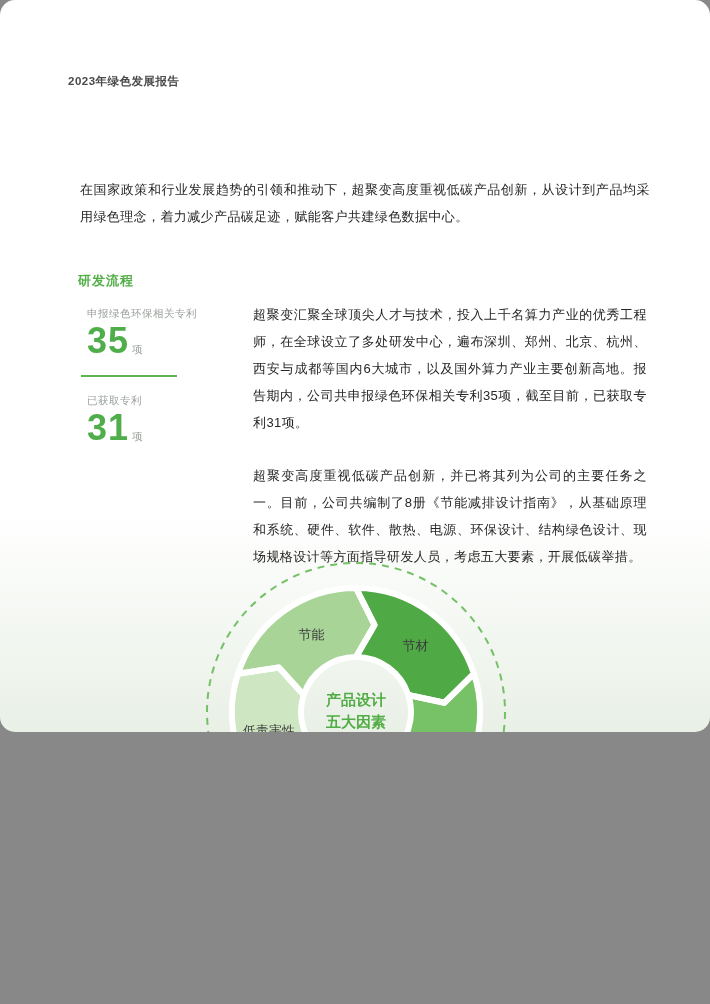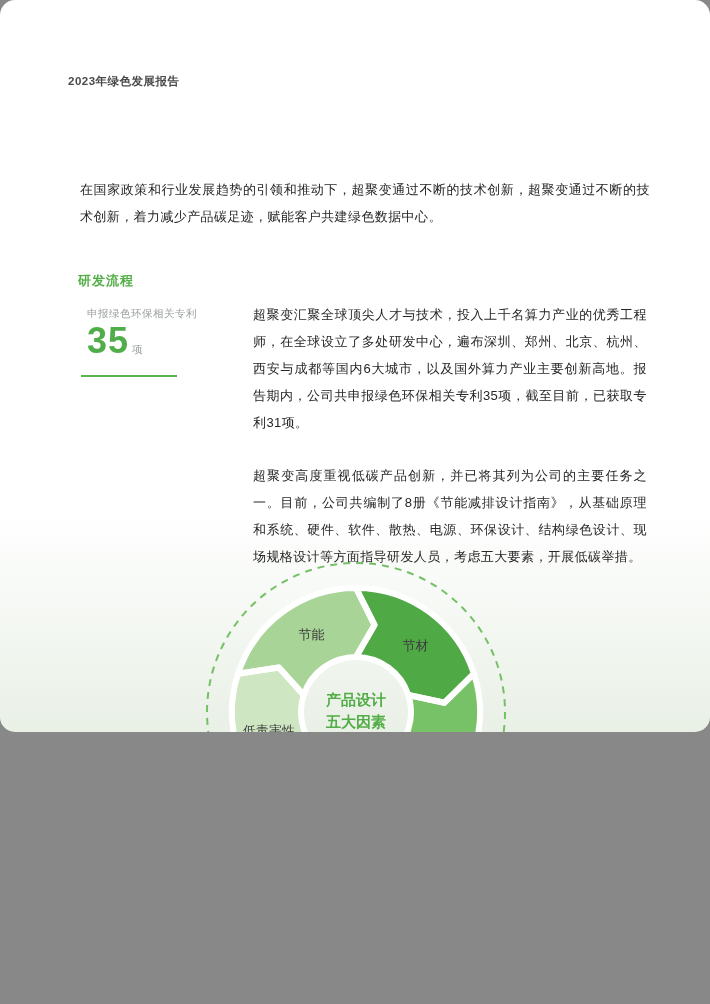--- a/index.html
+++ b/index.html
@@ -55,34 +55,40 @@
   }
 </style>
 </head>
 <body>
 
 <div class="page">
 
   <div class="doc-header">2023年绿色发展报告</div>
 
 
-  <div class="intro">在国家政策和行业发展趋势的引领和推动下，超聚变通过不断的技术创新，超聚变通过不断的技术创新，着力减少产品碳足迹，赋能客户共建绿色数据中心。</div>
+  <div class="intro">在国家政策和行业发展趋势的引领和推动下，超聚变高度重视低碳产品创新，从设计到产品均采用绿色理念，着力减少产品碳足迹，赋能客户共建绿色数据中心。</div>
 
   <div class="sidebar">
     <div class="sb-title">研发流程</div>
 
     <div class="stat">
       <div class="stat-label">申报绿色环保相关专利</div>
       <div class="stat-value">
         <span class="num">35</span><span class="unit">项</span>
       </div>
     </div>
 
     <div class="divider"></div>
 
+    <div class="stat">
+      <div class="stat-label">已获取专利</div>
+      <div class="stat-value">
+        <span class="num">31</span><span class="unit">项</span>
+      </div>
+    </div>
   </div>
 
   <div class="content">
     <p>超聚变汇聚全球顶尖人才与技术，投入上千名算力产业的优秀工程师，在全球设立了多处研发中心，遍布深圳、郑州、北京、杭州、西安与成都等国内6大城市，以及国外算力产业主要创新高地。报告期内，公司共申报绿色环保相关专利35项，截至目前，已获取专利31项。</p>
     <p>超聚变高度重视低碳产品创新，并已将其列为公司的主要任务之一。目前，公司共编制了8册《节能减排设计指南》，从基础原理和系统、硬件、软件、散热、电源、环保设计、结构绿色设计、现场规格设计等方面指导研发人员，考虑五大要素，开展低碳举措。</p>
   </div>
 
   <div class="diagram">
       <svg viewBox="0 0 330 330">
         <circle cx="165" cy="165" r="149" fill="none" stroke="#74c065" stroke-width="2" stroke-dasharray="7 6"></circle>

